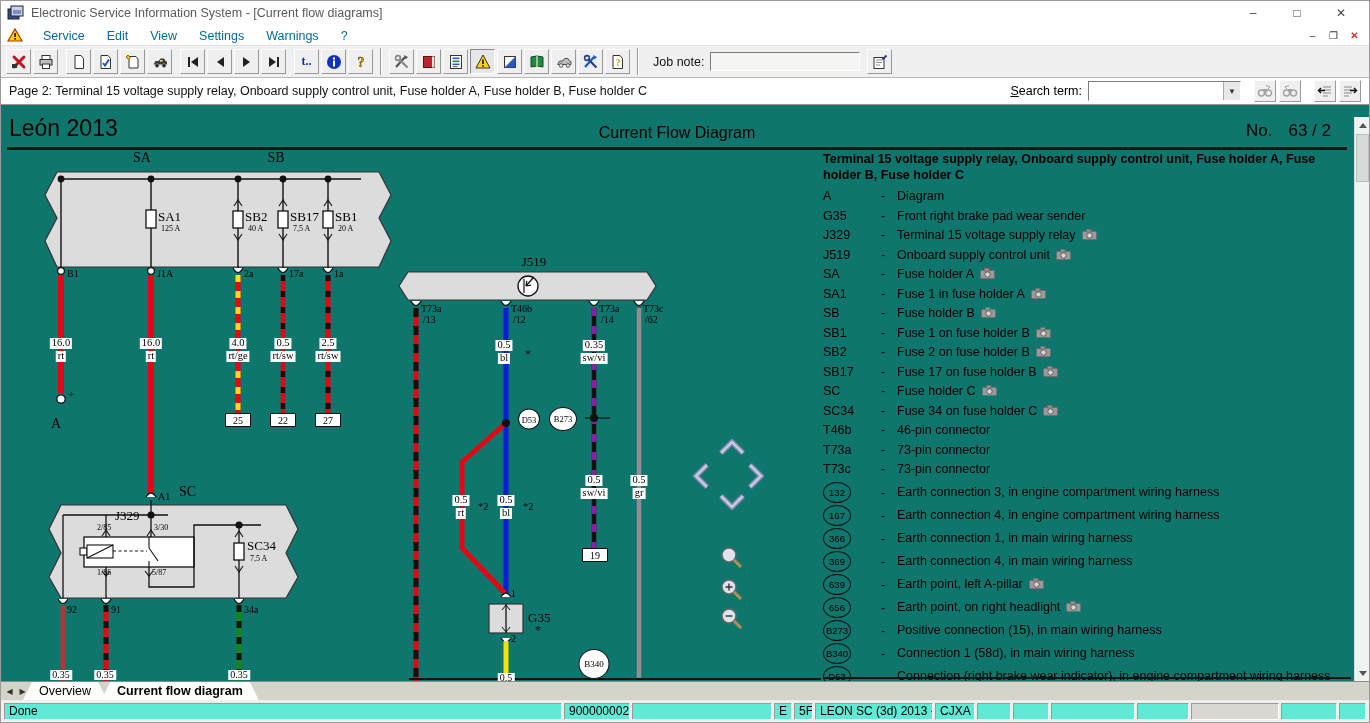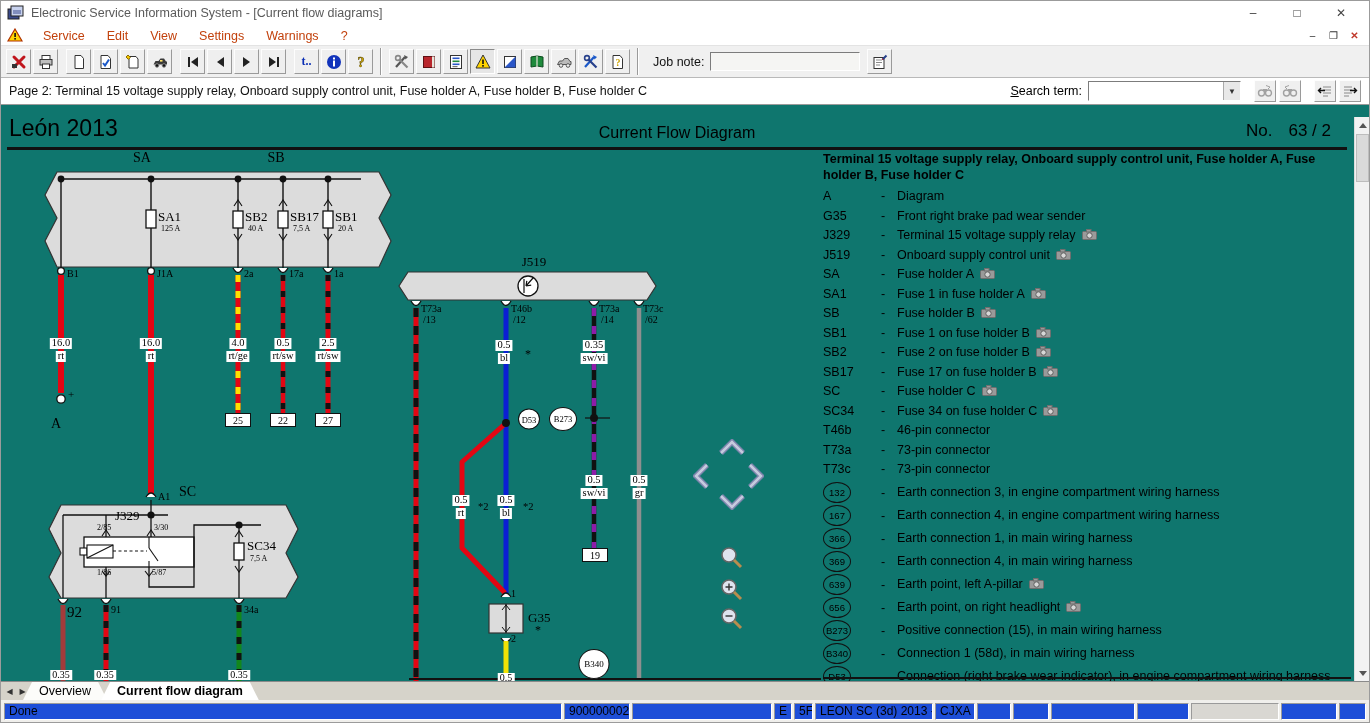--- a/index.html
+++ b/index.html
@@ -11,21 +11,21 @@
   
   .titlebar { height:24px; display:flex; align-items:center; background:#fff; padding:0 6px; flex:0 0 auto; }
   .app-icon { width:17px; height:16px; margin-right:7px; }
   .title-text { font-size:12.5px; color:#5a5a5a; flex:1; }
   .win-btn { width:44px; height:22px; display:flex; align-items:center; justify-content:center;
              font-size:12px; color:#444; }
 
   
   .menubar { height:20px; display:flex; align-items:center; background:#fff; padding:0 6px; flex:0 0 auto; }
   .menu-warn-icon { width:16px; height:14px; margin-right:9px; }
-  .menu-item { font-size:12.5px; color:#c2410c; padding:1px 11px; }
+  .menu-item { font-size:12.5px; color:#0369a1; padding:1px 11px; }
   .mdi-btns { margin-left:auto; display:flex; gap:4px; }
   .mdi-btn { width:17px; height:15px; display:flex; align-items:center; justify-content:center;
              font-size:10px; color:#333; }
   .mdi-close { color:#c0392b; font-weight:bold; }
 
   
   .toolbar { height:33px; background:#f0f0f0; border-top:1px solid #e3e3e3; border-bottom:1px solid #b9b9b9;
              display:flex; align-items:center; padding:0 4px; flex:0 0 auto; }
   .tb-btn { width:25px; height:25px; margin:0 1px; background:#f0f0f0;
             border:1px solid #f0f0f0; display:flex; align-items:center; justify-content:center; }
@@ -101,21 +101,21 @@
               flex:0 0 auto; padding-left:2px; }
   .tab-nav { width:13px; display:flex; align-items:center; justify-content:center; font-size:8px; color:#333; }
   .tab { position:relative; padding:0 16px; display:flex; align-items:center; font-size:12.5px; background:#fcfcfa;
          clip-path:polygon(9px 0, calc(100% - 9px) 0, 100% 100%, 0 100%); margin-left:-6px;
          filter:drop-shadow(0 0 1px #777); }
   .tab.active { font-weight:bold; background:#ffffff; z-index:2; }
 
   
   .statusbar { height:22px; background:#f0efec; display:flex; align-items:center; padding:2px 3px; gap:2px; flex:0 0 auto; }
   .sb-panel { height:17px; border:1px solid; border-color:#9a9a9a #ffffff #ffffff #9a9a9a; font-size:12px;
-              display:flex; align-items:center; padding:0 4px; background:#1d4ed8; overflow:hidden; white-space:nowrap; }
+              display:flex; align-items:center; padding:0 4px; background:#5eead4; overflow:hidden; white-space:nowrap; }
   .sb-msg { flex:1 1 auto; }
   .sb-dark { background:#d9d7d2; }
 </style>
 </head>
 <body>
 
 <div class="window">
 
   <div class="titlebar">
     <svg class="app-icon" viewBox="0 0 17 16">
@@ -504,21 +504,21 @@
           <span class="dlabel" style="left: 50px; top: 312px; font-size: 14px;">A</span>
           <span class="dlabel" style="left: 178px; top: 380px; font-size: 14px;">SC</span>
           <span class="dlabel" style="left: 157px; top: 387px; font-size: 10px;">A1</span>
           <span class="dlabel" style="left: 114px; top: 404px; font-size: 13px;">J329</span>
           <span class="dlabel" style="left: 96px; top: 419px; font-size: 8px;">2/85</span>
           <span class="dlabel" style="left: 153px; top: 419px; font-size: 8px; text-align: right;">3/30</span>
           <span class="dlabel" style="left: 96px; top: 464px; font-size: 8px;">1/86</span>
           <span class="dlabel" style="left: 151px; top: 464px; font-size: 8px;">5/87</span>
           <span class="dlabel" style="left: 246px; top: 434px; font-size: 13px;">SC34</span>
           <span class="dlabel" style="left: 249px; top: 450px; font-size: 8px;">7,5 A</span>
-          <span class="dlabel" style="left: 66px; top: 500px; font-size: 15px;">92</span>
+          <span class="dlabel" style="left: 66px; top: 500px; font-size: 10px;">92</span>
           <span class="dlabel" style="left: 110px; top: 500px; font-size: 10px;">91</span>
           <span class="dlabel" style="left: 243px; top: 500px; font-size: 10px;">34a</span>
           <span class="dlabel c bg" style="left: 60px; top: 565px; font-size: 10px;">0.35</span>
           <span class="dlabel c bg" style="left: 104px; top: 565px; font-size: 10px;">0.35</span>
           <span class="dlabel c bg" style="left: 238px; top: 565px; font-size: 10px;">0.35</span>
           <span class="dlabel c" style="left: 533px; top: 150px; font-size: 13px;">J519</span>
           <span class="dlabel" style="left: 420px; top: 199px; font-size: 10px;">T73a</span>
           <span class="dlabel" style="left: 422px; top: 210px; font-size: 10px;">/13</span>
           <span class="dlabel" style="left: 510px; top: 199px; font-size: 10px;">T46b</span>
           <span class="dlabel" style="left: 512px; top: 210px; font-size: 10px;">/12</span>

